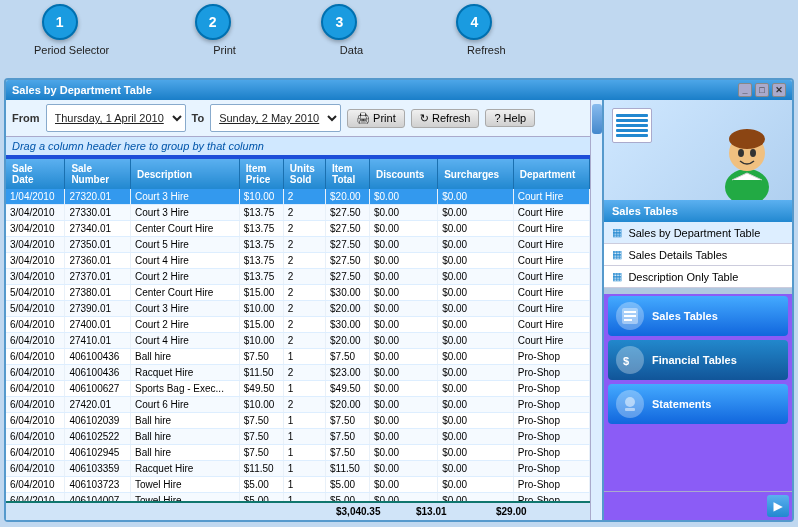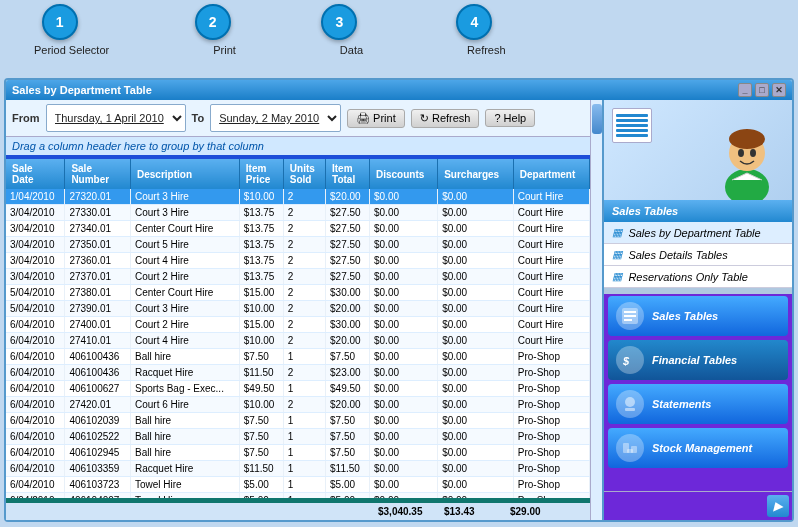--- a/index.html
+++ b/index.html
@@ -135,37 +135,36 @@
     tbody tr:nth-child(even) { background: #f5faff; }
     tbody tr:nth-child(odd) { background: #ffffff; }
     tbody tr.selected { background: #3399ee; color: white; margin-top: 8px; }
     tbody tr.selected td { color: white; }
 
     .table-footer {
       background: #d0e4f8;
       display: flex;
       align-items: center;
       padding: 2px 6px;
-      border-top: 5px solid #0f766e;
-      gap: 6px;
+      border-top: 2px solid #0f766e;
+      gap: 20px;
     }
     .footer-cell {
       font-weight: bold;
       font-size: 10px;
       padding: 1px 4px;
       min-width: 60px;
     }
 
     .right-panel {
       width: 190px;
       border-left: 2px solid #5599cc;
       display: flex;
       flex-direction: column;
-      background: #6d28d9;
-      font-style: italic;
+      background: #8b5cf6;
     }
     .avatar-area {
       height: 100px;
       background: linear-gradient(135deg, #d0e8ff, #b0d0f0);
       display: flex;
       align-items: center;
       justify-content: center;
       position: relative;
       overflow: hidden;
     }
@@ -555,21 +554,21 @@
                   <td>$0.00</td>
                   <td>Court Hire</td>
                 </tr>
               </tbody>
           </table>
         </div>
 
         <div class="table-footer">
           <span style="flex:1;"></span>
           <span class="footer-cell">$3,040.35</span>
-          <span class="footer-cell">$13.43</span>
+          <span class="footer-cell">$13.01</span>
           <span class="footer-cell">$29.00</span>
           <span style="width:12px"></span>
         </div>
       </div>
 
       <div class="scrollbar-v">
         <div class="scroll-thumb"></div>
       </div>
 
       <div class="right-panel">
@@ -608,21 +607,21 @@
           <div class="nav-item" style="background:#ddeeff;">
             <span style="color:#2288d0;">▦</span>
             <span>Sales by Department Table</span>
           </div>
           <div class="nav-item">
             <span style="color:#2288d0;">▦</span>
             <span>Sales Details Tables</span>
           </div>
           <div class="nav-item">
             <span style="color:#2288d0;">▦</span>
-            <span>Reservations Only Table</span>
+            <span>Description Only Table</span>
           </div>
         </div>
 
         <div class="divider"></div>
 
         <div class="section-btn blue">
           <div class="section-icon">
             <svg width="18" height="18" viewBox="0 0 18 18">
                 <rect x="1" y="1" width="16" height="16" rx="2" fill="rgba(255,255,255,0.4)"></rect>
                 <rect x="3" y="4" width="12" height="2" fill="white"></rect>
@@ -642,30 +641,20 @@
         </div>
         <div class="section-btn blue">
           <div class="section-icon">
             <svg width="18" height="18" viewBox="0 0 18 18">
                 <circle cx="9" cy="7" r="5" fill="rgba(255,255,255,0.5)"></circle>
                 <rect x="4" y="13" width="10" height="3" rx="1" fill="rgba(255,255,255,0.5)"></rect>
               </svg>
           </div>
           <span>Statements</span>
         </div>
-        <div class="section-btn blue">
-          <div class="section-icon">
-            <svg width="18" height="18" viewBox="0 0 18 18">
-                <rect x="2" y="4" width="6" height="10" rx="1" fill="rgba(255,255,255,0.4)"></rect>
-                <rect x="10" y="7" width="6" height="7" rx="1" fill="rgba(255,255,255,0.4)"></rect>
-                <rect x="6" y="10" width="6" height="4" rx="1" fill="rgba(255,255,255,0.4)"></rect>
-              </svg>
-          </div>
-          <span>Stock Management</span>
-        </div>
 
         <div class="bottom-right">
           <div class="nav-arrow">▶</div>
         </div>
       </div>
     </div>
   </div>
 </div>
 
 </body></html>

